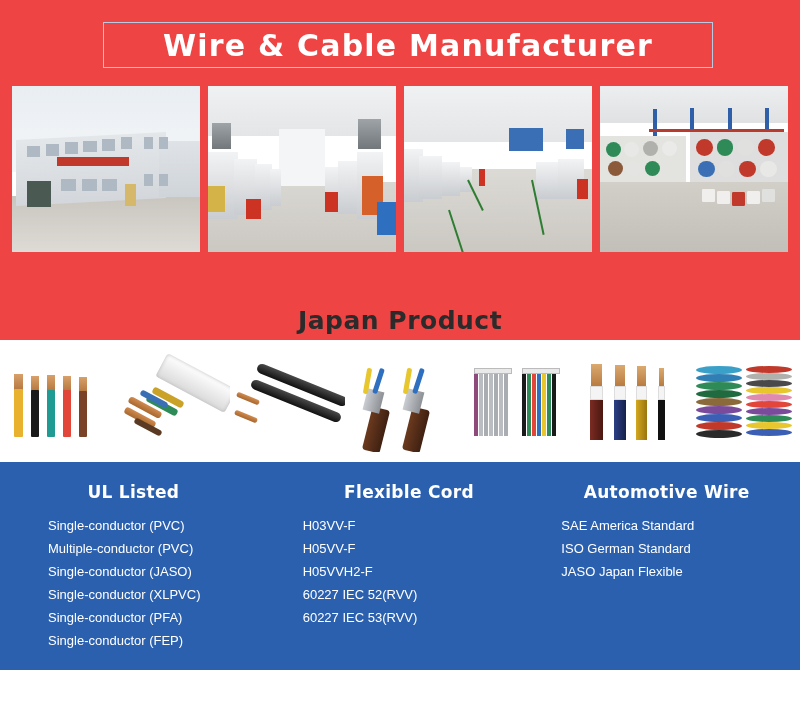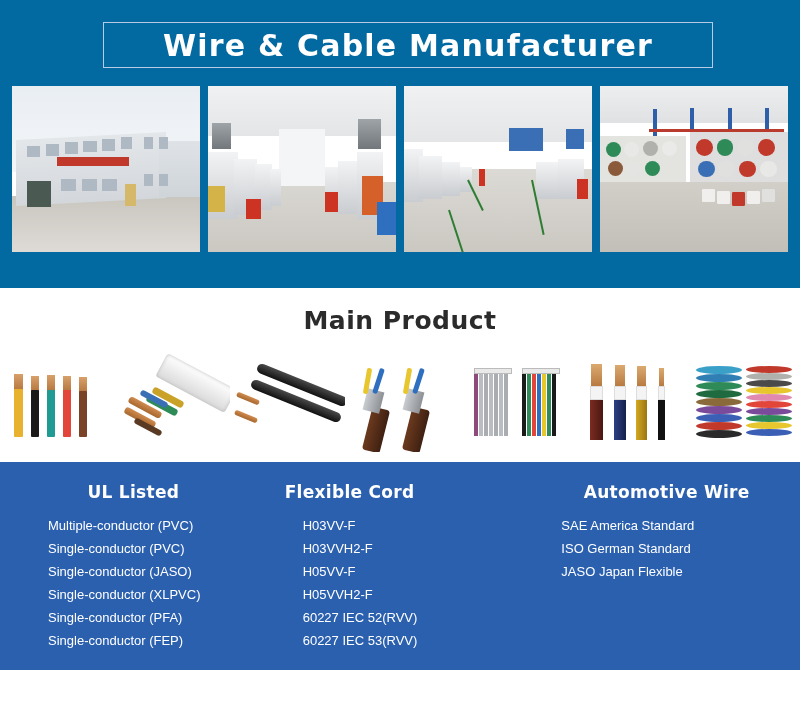--- a/index.html
+++ b/index.html
@@ -6,22 +6,22 @@
   html, body {
     width: 800px; height: 706px;
     background: #ffffff;
     font-family: "Liberation Sans", sans-serif;
     overflow: hidden;
   }
   .page { position: relative; width: 800px; height: 706px; background:#fff; }
 
   
   .banner {
-    position:absolute; left:0; top:0; width:800px; height:288px;
-    background:#0369a1;
+    position:absolute; left:0; top:0; width:800px; height:340px;
+    background:#ef4444;
   }
   .title-box {
     position:absolute; left:103px; top:22px; width:610px; height:46px;
     border:1px solid #b9cbe4;
     display:flex; align-items:center; justify-content:center;
   }
   .title-text {
     color:#ffffff; font-size:30px; font-weight:bold;
     letter-spacing:1.2px; white-space:nowrap;
     font-family:"DejaVu Sans", sans-serif;
@@ -106,21 +106,21 @@
     text-align:center; font-size:17px; font-weight:bold;
     margin-bottom:12px; letter-spacing:.3px;
     font-family:"DejaVu Sans", sans-serif;
   }
   .col-list { list-style:none; }
   .col-list li {
     font-size:13px; line-height:23px; color:#ffffff;
     white-space:nowrap;
   }
   .c1 .col-list { padding-left:48px; }
-  .c2 .col-title { text-align:left; padding-left:18px; }
+  .c2 .col-title { text-align:center; padding-left:18px; }
   .c2 .col-list { padding-left:36px; }
   .c3 .col-title { text-align:center; }
   .c3 .col-list { padding-left:28px; }
 </style>
 </head>
 <body>
 
 <div class="page">
 
   <div class="banner">
@@ -227,21 +227,21 @@
           <div class="spool" style="left:62%;top:63%;width:7%;height:8%;background:#f0efed;border-radius:10%"></div>
           <div class="spool" style="left:70%;top:64%;width:7%;height:8%;background:#c0392b;border-radius:10%"></div>
           <div class="spool" style="left:78%;top:63%;width:7%;height:8%;background:#f0efed;border-radius:10%"></div>
           <div class="spool" style="left:86%;top:62%;width:7%;height:8%;background:#e0e0de;border-radius:10%"></div>
         </div>
       </div>
 
     </div>
   </div>
 
-  <div class="mp-head">Main Product</div>
+  <div class="mp-head">Japan Product</div>
 
   <div class="prod-strip">
 
     <div class="prod" style="width:115px">
       <div class="cu-tip" style="left:14px;top:22px;width:9px;height:16px;background:linear-gradient(#d8a06a,#b5783f)"></div>
       <div class="wirestick" style="left:14px;top:37px;width:9px;height:48px;background:#e8b12e"></div>
       <div class="cu-tip" style="left:31px;top:24px;width:8px;height:15px;background:linear-gradient(#d8a06a,#b5783f)"></div>
       <div class="wirestick" style="left:31px;top:38px;width:8px;height:47px;background:#1a1a1a"></div>
       <div class="cu-tip" style="left:47px;top:23px;width:8px;height:16px;background:linear-gradient(#d8a06a,#b5783f)"></div>
       <div class="wirestick" style="left:47px;top:38px;width:8px;height:47px;background:#1f9b94"></div>
@@ -336,34 +336,33 @@
     </div>
 
   </div>
 
   <div class="bottom">
     <div class="cols">
 
       <div class="col c1">
         <div class="col-title">UL Listed</div>
         <ul class="col-list">
+          <li>Single-conductor (PVC)</li>
           <li>Multiple-conductor (PVC)</li>
-          <li>Single-conductor (PVC)</li>
           <li>Single-conductor (JASO)</li>
           <li>Single-conductor (XLPVC)</li>
           <li>Single-conductor (PFA)</li>
           <li>Single-conductor (FEP)</li>
         </ul>
       </div>
 
       <div class="col c2">
         <div class="col-title">Flexible Cord</div>
         <ul class="col-list">
           <li>H03VV-F</li>
-          <li>H03VVH2-F</li>
           <li>H05VV-F</li>
           <li>H05VVH2-F</li>
           <li>60227 IEC 52(RVV)</li>
           <li>60227 IEC 53(RVV)</li>
         </ul>
       </div>
 
       <div class="col c3">
         <div class="col-title">Automotive Wire</div>
         <ul class="col-list">

